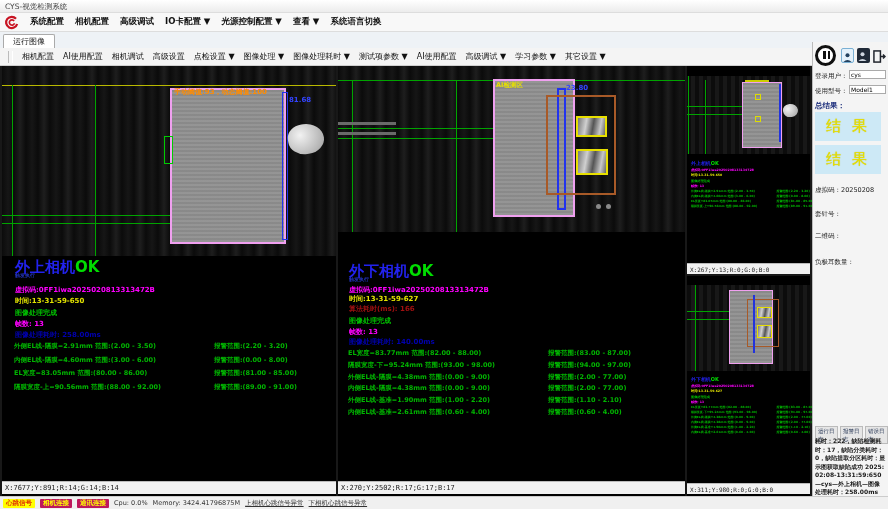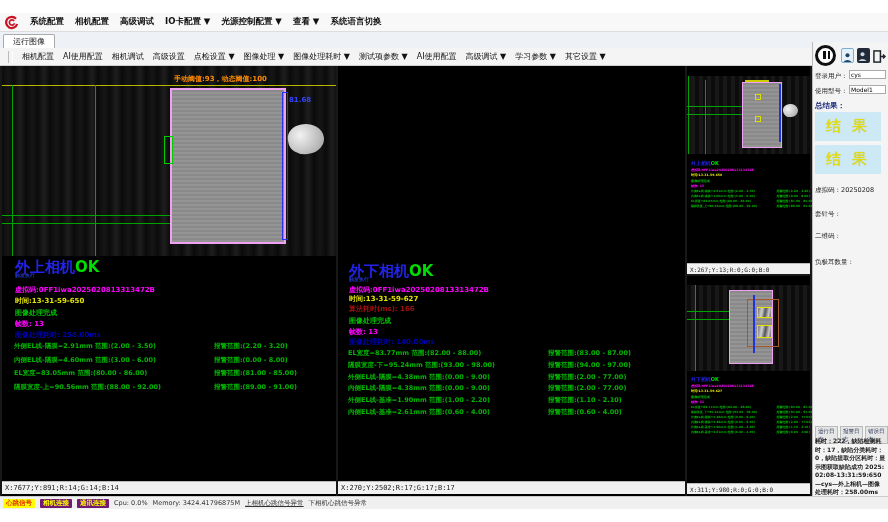--- a/index.html
+++ b/index.html
@@ -79,28 +79,31 @@
   .result-box{position:absolute;left:2px;width:66px;height:29px;background:#cde9f6;display:flex;align-items:center;justify-content:center;}
   .result-box span{font-size:15px;font-weight:normal;color:#e8e000;letter-spacing:3px;text-shadow:0 0 1px #bdb800;}
   .log-tabs{position:absolute;left:2px;display:flex;gap:2px;}
   .log-tab{font-size:5.5px;color:#203050;background:#e6e6e6;border:1px solid #bbb;padding:0 2px;line-height:8px;}
   .log-text{position:absolute;left:2px;width:71px;font-size:6px;font-weight:bold;color:#1a1a1a;line-height:8.5px;word-break:break-all;}
   
   .statusbar{position:absolute;left:0;top:496px;width:888px;height:13px;background:#f0f0f0;border-top:1px solid #ccc;
     display:flex;align-items:center;gap:5px;padding-left:3px;box-sizing:border-box;}
   .badge{font-size:6.5px;font-weight:bold;padding:0px 3px;line-height:9px;border-radius:1px;}
   .b-yellow{background:#ffff00;color:#e03000;}
-  .b-red{background:#701a75;color:#ffff00;}
+  .b-red{background:#be185d;color:#ffff00;}
   .status-txt{font-size:6.5px;color:#333;white-space:nowrap;}
 </style>
 </head>
 <body>
 
 <div class="screen">
 
+  <div class="titlebar">
+    <span>CYS-视觉检测系统</span>
+  </div>
 
   <div class="menubar">
     <svg class="logo" viewBox="0 0 20 20">
       <path d="M16 5 A7.5 7.5 0 1 0 17.5 12" stroke="#c81423" stroke-width="3" fill="none"></path>
       <path d="M13.5 8 A3.5 3.5 0 1 0 14 11" stroke="#c81423" stroke-width="2.2" fill="none"></path>
     </svg>
     <span class="menu-item">系统配置</span>
     <span class="menu-item">相机配置</span>
     <span class="menu-item">高级调试</span>
     <span class="menu-item">IO卡配置 ▼</span>
@@ -132,21 +135,21 @@
   <div class="main">
 
     <div class="panel" style="left:2px;width:334px;">
       <div class="img-area" style="height:190px;">
         <div class="yline" style="left:0;top:19px;width:334px;"></div>
         <div class="gline-v" style="left:10px;top:19px;height:171px;"></div>
         <div class="gline-v" style="left:93px;top:19px;height:171px;"></div>
         <div class="gline-h" style="left:0;top:149px;width:168px;"></div>
         <div class="gline-h" style="left:0;top:157px;width:168px;"></div>
         <div class="graybox" style="left:168px;top:22px;width:112px;height:152px;"></div>
-        <div class="ov-orange" style="left:172px;top:8px;text-align:right;">手动阈值:93，动态阈值:100</div>
+        <div class="ov-orange" style="left:172px;top:21px;text-align:right;">手动阈值:93，动态阈值:100</div>
         <div class="abs" style="left:162px;top:70px;width:7px;height:26px;border:1px solid #00cc00;"></div>
         <div class="bluebox" style="left:280px;top:26px;width:4px;height:146px;"></div>
         <div class="ov-blue" style="left:287px;top:30px;">81.68</div>
         <div class="blob" style="left:286px;top:58px;width:36px;height:30px;"></div>
       </div>
       <div class="r-title" style="left:13px;top:192px;">
         <span class="cam">外上相机</span><span class="ok">OK</span>
       </div>
       <div class="r-trigger" style="left:13px;top:206px;">触发执行</div>
       <div class="r-line magenta" style="left:13px;top:219px;">虚拟码:0FF1iwa2025020813313472B</div>
@@ -167,20 +170,38 @@
         <span>报警范围:(81.00 - 85.00)</span>
       </div>
       <div class="meas-row" style="top:317px;">
         <span class="meas-main">隔膜宽度-上=90.56mm 范围:(88.00 - 92.00)</span>
         <span>报警范围:(89.00 - 91.00)</span>
       </div>
       <div class="coord">X:7677;Y:891;R:14;G:14;B:14</div>
     </div>
 
     <div class="panel" style="left:338px;width:347px;">
+      <div class="img-area" style="height:166px;">
+        <div class="gline-h" style="left:0;top:14px;width:347px;"></div>
+        <div class="gline-v" style="left:14px;top:14px;height:152px;"></div>
+        <div class="gline-v" style="left:118px;top:14px;height:152px;"></div>
+        <div class="band" style="left:0;top:56px;width:58px;height:3px;"></div>
+        <div class="band" style="left:0;top:66px;width:58px;height:3px;"></div>
+        <div class="gline-h" style="left:0;top:62px;width:222px;"></div>
+        <div class="gline-h" style="left:0;top:72px;width:222px;"></div>
+        <div class="graybox" style="left:155px;top:13px;width:78px;height:134px;"></div>
+        <div class="ov-yellow" style="left:158px;top:15px;">AI检测区</div>
+        <div class="bluebox" style="left:219px;top:22px;width:5px;height:118px;border-width:2px;"></div>
+        <div class="ov-blue" style="left:228px;top:18px;">23.80</div>
+        <div class="brownbox" style="left:208px;top:29px;width:66px;height:96px;"></div>
+        <div class="ybox" style="left:238px;top:50px;width:27px;height:17px;"></div>
+        <div class="ybox" style="left:238px;top:83px;width:28px;height:22px;"></div>
+        <div class="screw" style="left:258px;top:138px;"></div>
+        <div class="screw" style="left:268px;top:138px;"></div>
+      </div>
       <div class="r-title" style="left:11px;top:196px;">
         <span class="cam">外下相机</span><span class="ok">OK</span>
       </div>
       <div class="r-trigger" style="left:11px;top:210px;">触发执行</div>
       <div class="r-line magenta" style="left:11px;top:219px;">虚拟码:0FF1iwa2025020813313472B</div>
       <div class="r-line yellow" style="left:11px;top:228px;">时间:13-31-59-627</div>
       <div class="r-line dred" style="left:11px;top:238px;">算法耗时(ms): 166</div>
       <div class="r-line green" style="left:11px;top:250px;">图像处理完成</div>
       <div class="r-line magenta" style="left:11px;top:261px;">帧数: 13</div>
       <div class="r-line dblue" style="left:11px;top:271px;">图像处理耗时: 140.00ms</div>
@@ -348,16 +369,16 @@
     <div class="log-text" style="top:395px;">耗时：222，缺陷检测耗时：17，缺陷分类耗时：0，缺陷提取分区耗时：显示图获取缺陷成功 2025:02:08-13:31:59:650—cys—外上相机—图像处理耗时：258.00ms</div>
   </div>
 
   <div class="statusbar">
     <span class="badge b-yellow">心跳信号</span>
     <span class="badge b-red">相机连接</span>
     <span class="badge b-red">通讯连接</span>
     <span class="status-txt">Cpu: 0.0%</span>
     <span class="status-txt">Memory: 3424.41796875M</span>
     <span class="status-txt" style="text-decoration:underline;">上相机心跳信号异常</span>
-    <span class="status-txt" style="">下相机心跳信号异常</span>
+    <span class="status-txt" style="text-decoration:underline;">下相机心跳信号异常</span>
   </div>
 
 </div>
 
 </body></html>

